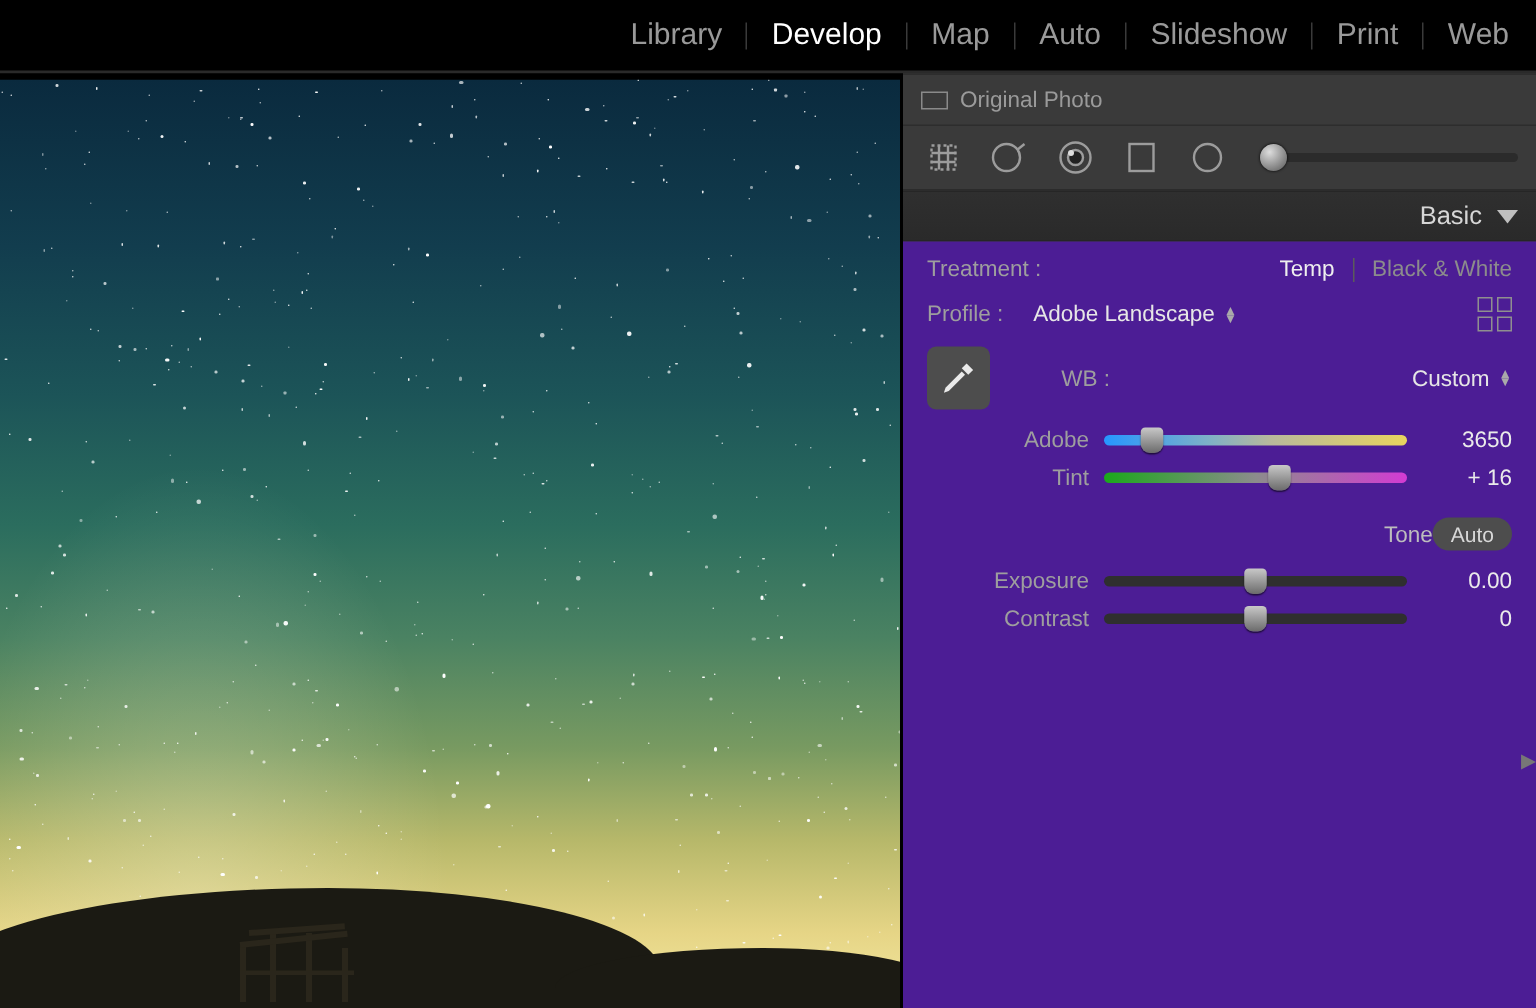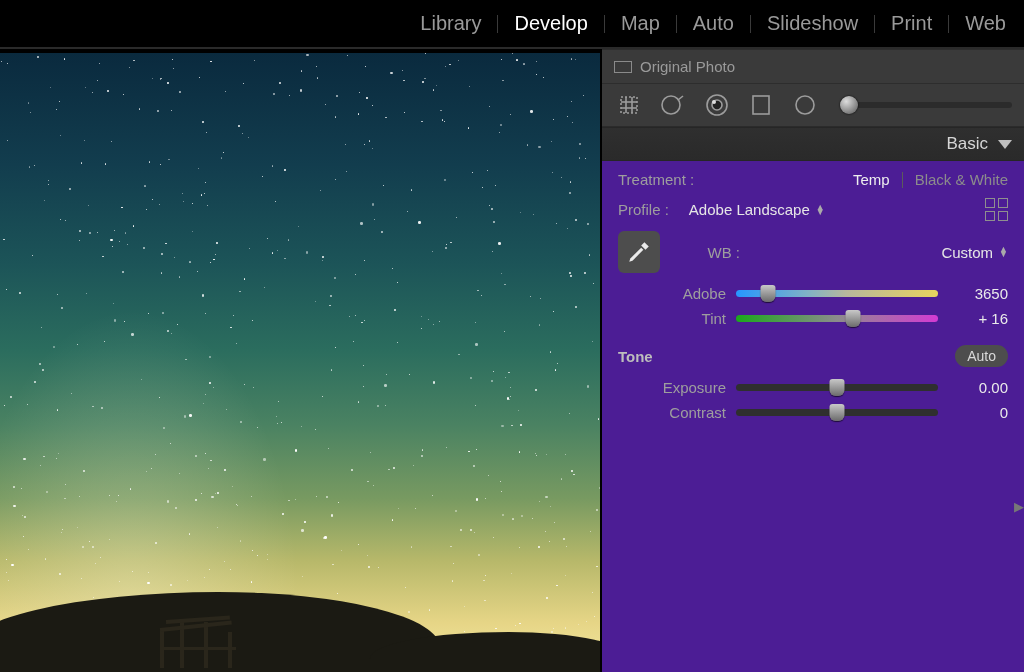--- a/index.html
+++ b/index.html
@@ -65,21 +65,21 @@
   .wb-val { margin-left:auto; color:#e6e6e6; display:flex; align-items:center; gap:6px;}
   .sliders { display:flex; flex-direction:column; gap:8px; margin-top:2px;}
   .srow { display:flex; align-items:center; gap:10px; }
   .srow .sl-lbl { width:108px; text-align:right; color:#9e9e9e; font-size:15px; }
   .track { position:relative; flex:1; height:7px; border-radius:4px; background:#2f2f2f; }
   .track.temp { background:linear-gradient(to right,#2696ff 0%, #7fb1c6 35%, #b8b89c 55%, #e8d45e 100%); }
   .track.tint { background:linear-gradient(to right,#1ba81b 0%, #8c8c8c 50%, #d33bd3 100%); }
   .knob2 { position:absolute; top:-5px; width:15px; height:17px; background:linear-gradient(#c8c8c8,#6b6b6b); border-radius:3px 3px 6px 6px; transform:translateX(-50%); box-shadow:0 1px 1px rgba(0,0,0,.6);}
   .srow .sval { width:60px; text-align:right; color:#eaeaea; }
   .tone-head { display:flex; align-items:center; margin-top:8px;}
-  .tone-head .tone-title{ flex:1; text-align:left; color:#bdbdbd;font-weight:bold; }
+  .tone-head .tone-title{ flex:1; text-align:right; color:#bdbdbd; }
   .auto-btn { background:#4d4d4d; color:#d8d8d8; padding:3px 12px; border-radius:12px; font-size:14px; cursor:pointer;}
 </style>
 </head>
 <body>
 
 <div class="topnav">
   <span class="tab">Library</span>
     <span class="sep"></span>
   <span class="tab active">Develop</span>
     <span class="sep"></span>

